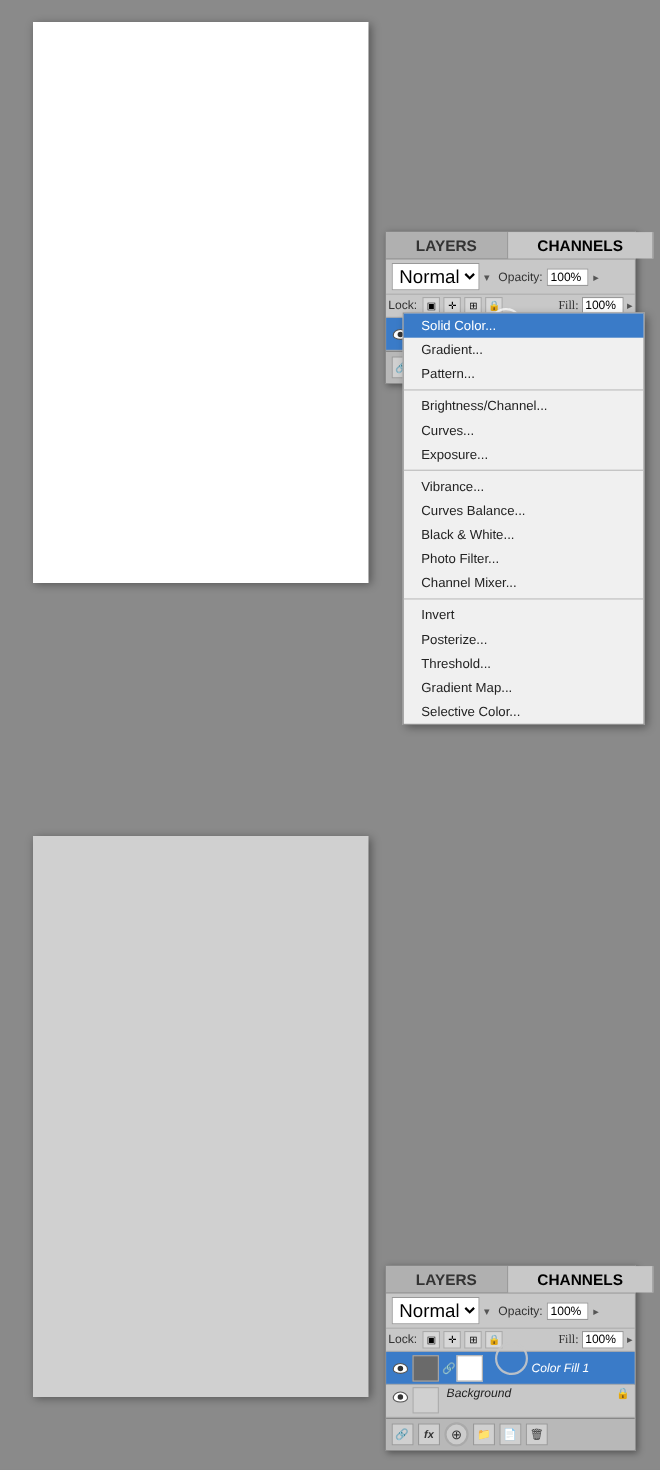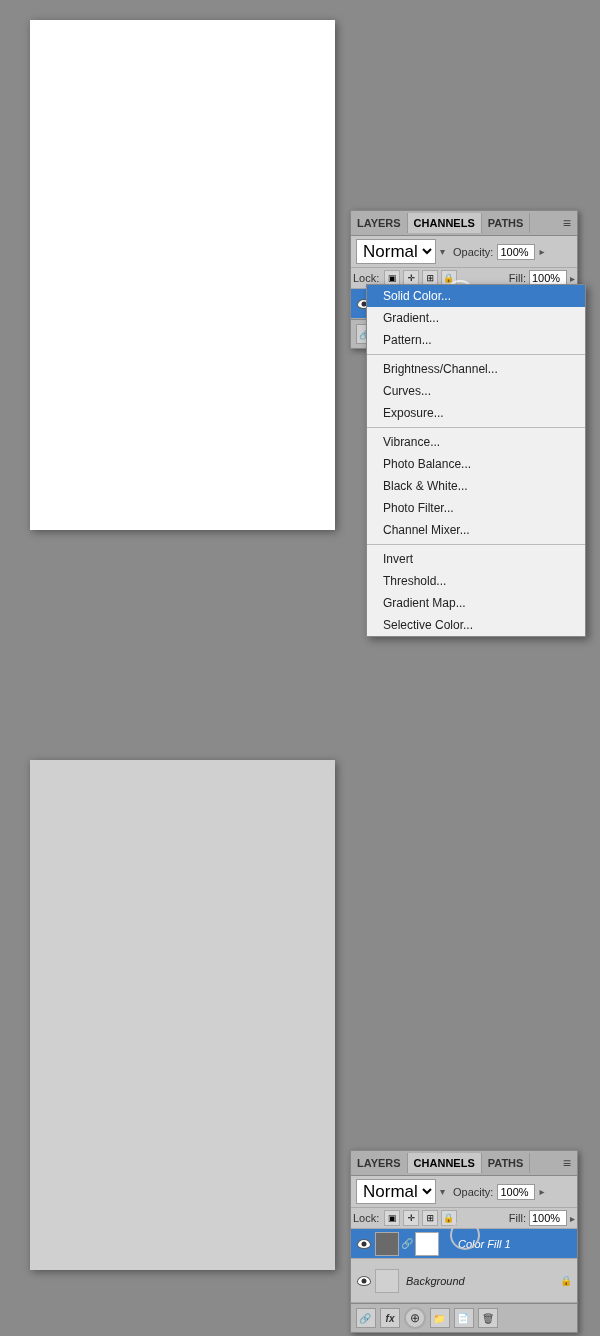--- a/index.html
+++ b/index.html
@@ -34,22 +34,22 @@
       box-shadow: 2px 2px 6px rgba(0,0,0,0.4);
     }
 
     .panel-tabs {
       display: flex;
       background: #b0b0b0;
       border-bottom: 1px solid #888;
       align-items: center;
     }
     .panel-tab {
-      padding: 4px 6px;
-      font-size: 11px;
+      padding: 4px 27px;
+      font-size: 14px;
       font-weight: bold;
       color: #333;
       cursor: pointer;
       border-right: 1px solid #999;
     }
     .panel-tab.active {
       background: #c8c8c8;
       color: #000;
     }
     .panel-menu-icon {
@@ -117,20 +117,21 @@
       display: flex;
       align-items: center;
       justify-content: center;
       font-size: 9px;
       cursor: pointer;
     }
     .fill-label {
       font-size: 11px;
       color: #333;
       margin-left: auto;
+      font-family: Liberation Serif, serif;
     }
     .fill-value {
       width: 38px;
       font-size: 11px;
       background: white;
       border: 1px solid #999;
       padding: 1px 2px;
     }
 
     
@@ -272,25 +273,24 @@
     .layer-item-solid {
       display: flex;
       align-items: center;
       padding: 2px 4px;
       background: #3a7bc8;
       border-bottom: 1px solid #aaa;
       height: 30px;
     }
     .layer-item-bg {
       display: flex;
-      align-items: center;
       padding: 2px 4px;
       background: #c8c8c8;
       border-bottom: 1px solid #aaa;
-      height: 44px;
+      height: 30px;
     }
     .layer-thumb-white {
       width: 24px;
       height: 24px;
       background: white;
       border: 1px solid #aaa;
       margin-right: 3px;
       flex-shrink: 0;
     }
     .layer-thumb-gray {
@@ -405,34 +405,37 @@
     <span>Curves...</span>
   </div>
   <div class="menu-item">
     <span>Exposure...</span>
   </div>
   <div class="menu-separator"></div>
   <div class="menu-item">
     <span>Vibrance...</span>
   </div>
   <div class="menu-item">
-    <span>Photo Balance...</span>
+    <span>Curves Balance...</span>
   </div>
   <div class="menu-item">
     <span>Black &amp; White...</span>
   </div>
   <div class="menu-item">
     <span>Photo Filter...</span>
   </div>
   <div class="menu-item">
     <span>Channel Mixer...</span>
   </div>
   <div class="menu-separator"></div>
   <div class="menu-item">
     <span>Invert</span>
+  </div>
+  <div class="menu-item">
+    <span>Posterize...</span>
   </div>
   <div class="menu-item">
     <span>Threshold...</span>
   </div>
   <div class="menu-item">
     <span>Gradient Map...</span>
   </div>
   <div class="menu-item">
     <span>Selective Color...</span>
   </div>
@@ -474,21 +477,21 @@
     <span class="row-arrow">▸</span>
   </div>
 
   <div class="layer-item-solid">
     <div class="layer-visibility">
       <div class="eye-icon"></div>
     </div>
     <div class="layer-thumb-white" style="background:#6a6a6a;"></div>
     <div class="layer-link-icon">🔗</div>
     <div class="layer-thumb-white"></div>
-    <span class="layer-name" style="margin-left:16px;">Color Fill 1</span>
+    <span class="layer-name" style="margin-left:4px;text-align:center;">Color Fill 1</span>
   </div>
 
   <div class="layer-item-bg">
     <div class="layer-visibility">
       <div class="eye-icon"></div>
     </div>
     <div class="layer-thumb-gray"></div>
     <span class="layer-name-dark" style="margin-left:4px;">Background</span>
     <span class="lock-icon-small">🔒</span>
   </div>

